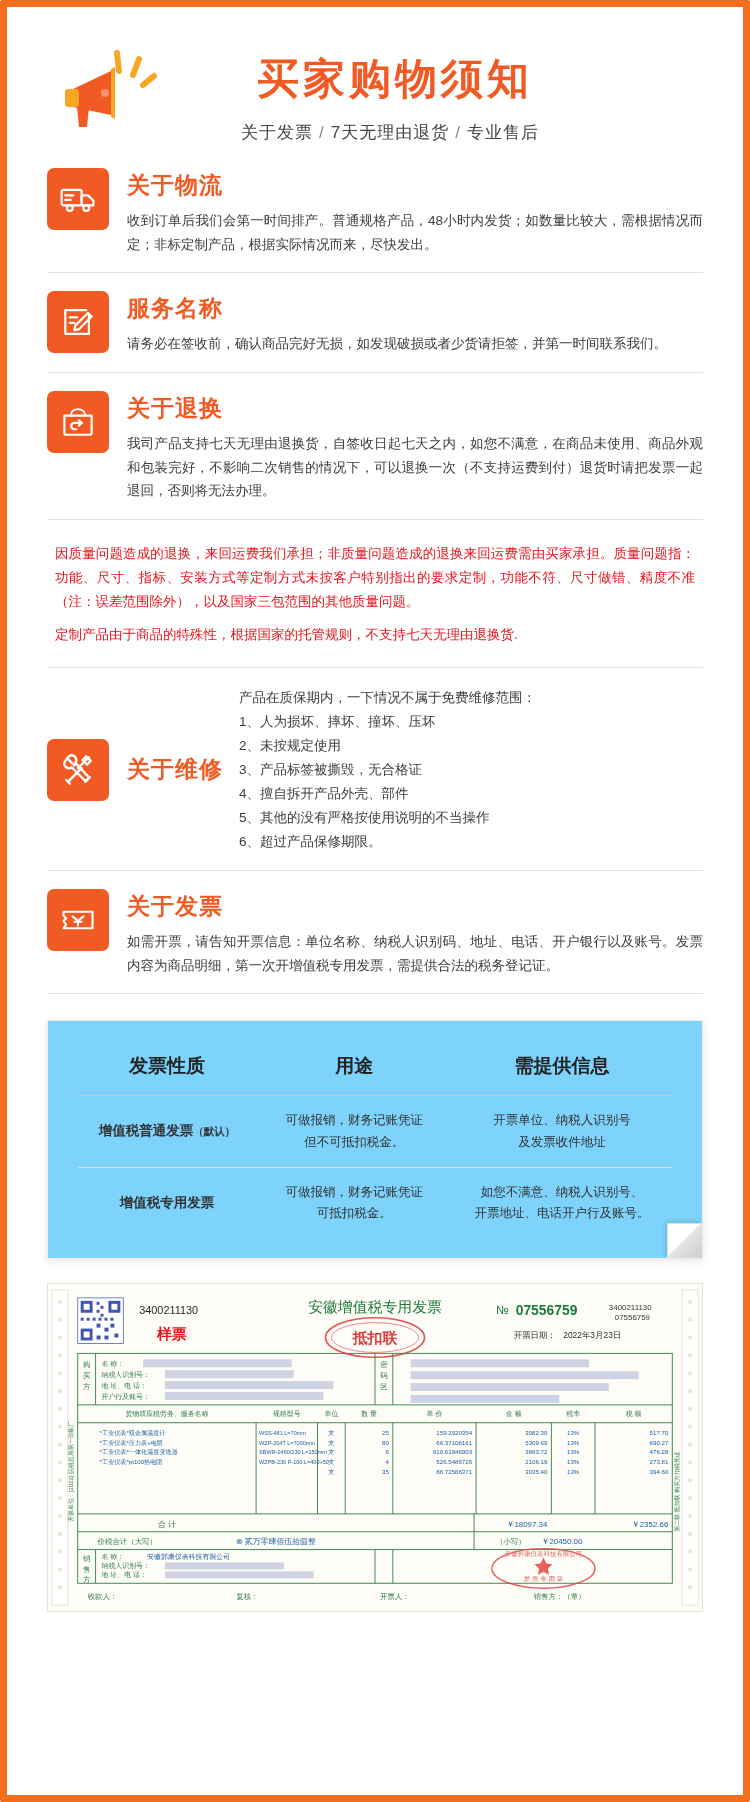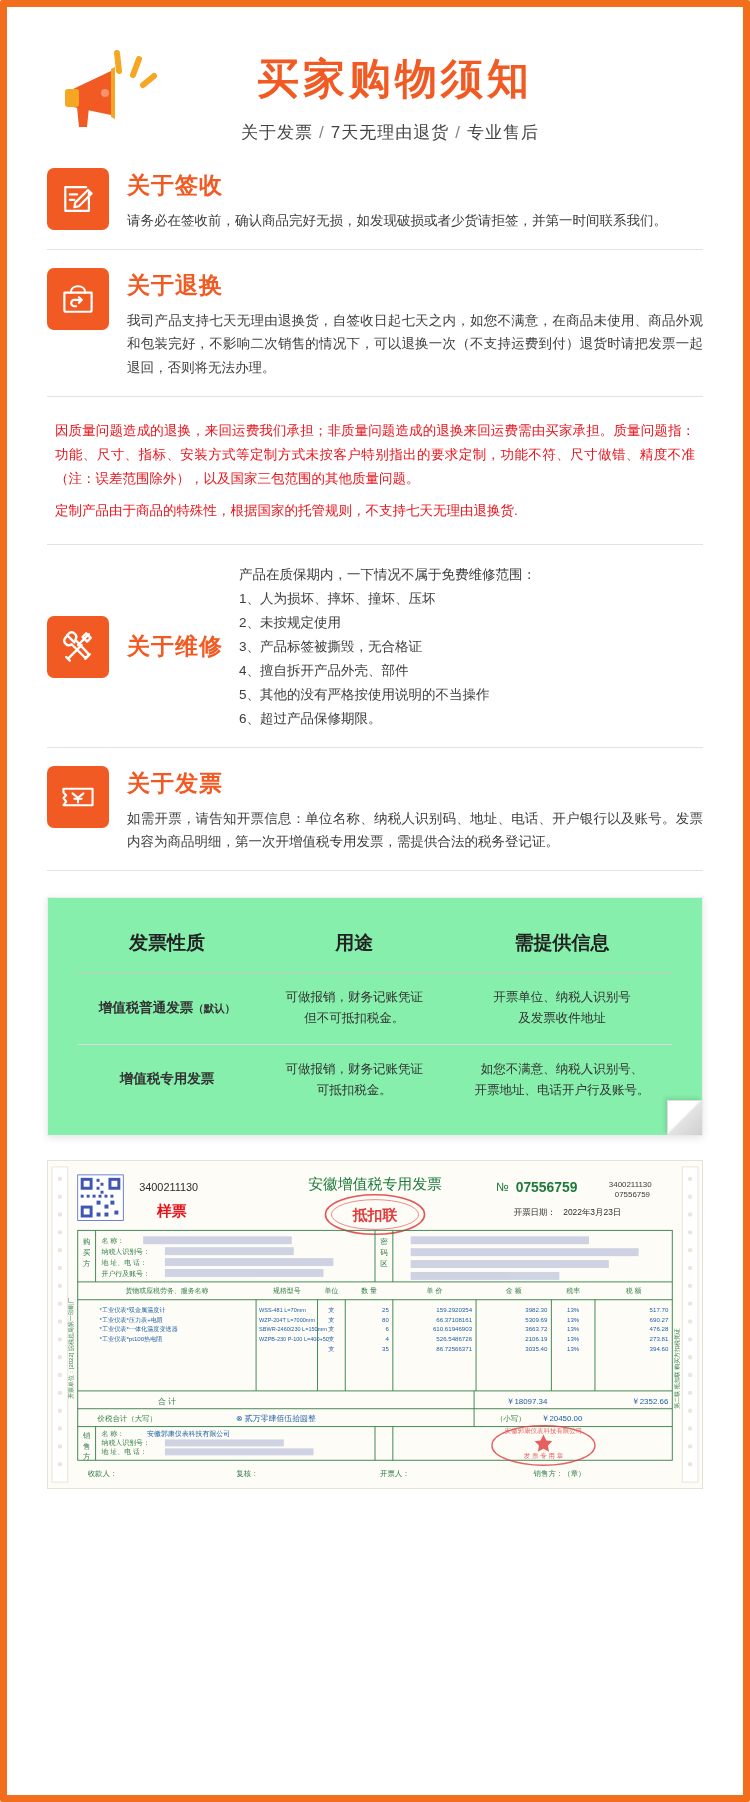--- a/index.html
+++ b/index.html
@@ -92,21 +92,21 @@
     padding: 14px 0 12px 0;
     text-align: justify;
   }
   .warn-block p { margin: 8px; }
   .warn-block p + p { margin-top: 6px; }
 
   
   .card-wrap { padding: 26px 0 10px 0; }
   .card {
     position: relative;
-    background: #86efac;
+    background: #7dd3fc;
     border: 1px solid #ededed;
     box-shadow: 0 2px 8px rgba(0,0,0,.10);
     padding: 26px 30px 20px 30px;
   }
   .card::after {
     content: "";
     position: absolute;
     right: 0; bottom: 0;
     width: 34px; height: 34px;
     background: linear-gradient(135deg, #ffffff 0%, #ffffff 45%, #e3e3e3 50%, #cfcfcf 100%);
@@ -184,32 +184,48 @@
             <circle cx="50" cy="48" r="4" fill="#fff" opacity=".35"></circle>
           </svg>
         </span>
         <div class="main-title">买家购物须知</div>
       </div>
       <div class="sub-title">
         <span>关于发票</span><span class="sep">/</span><span>7天无理由退货</span><span class="sep">/</span><span>专业售后</span>
       </div>
     </div>
 
+    <div class="section">
+      <div class="sec-icon">
+        <svg viewBox="0 0 44 44" width="40" height="40" fill="none" stroke="#ffffff" stroke-width="2.4" stroke-linejoin="round" stroke-linecap="round">
+          <rect x="4" y="12" width="22" height="17" rx="2"></rect>
+          <path d="M26 18 h7 l6 6 v5 h-13 z"></path>
+          <circle cx="13" cy="32" r="3.2"></circle>
+          <circle cx="31" cy="32" r="3.2"></circle>
+          <line x1="8" y1="18" x2="17" y2="18"></line>
+          <line x1="8" y1="23" x2="14" y2="23"></line>
+        </svg>
+      </div>
+      <div class="sec-body">
+        <div class="sec-title">关于物流</div>
+        <div class="sec-text">收到订单后我们会第一时间排产。普通规格产品，48小时内发货；如数量比较大，需根据情况而定；非标定制产品，根据实际情况而来，尽快发出。</div>
+      </div>
+    </div>
 
     <div class="section">
       <div class="sec-icon">
         <svg viewBox="0 0 44 44" width="40" height="40" fill="none" stroke="#ffffff" stroke-width="2.4" stroke-linejoin="round" stroke-linecap="round">
           <path d="M31 9 H8 v26 h26 V15"></path>
           <path d="M19 26 l14-14 4 4 -14 14 -5 1 z" fill="none"></path>
           <line x1="13" y1="17" x2="21" y2="17"></line>
           <line x1="13" y1="23" x2="18" y2="23"></line>
         </svg>
       </div>
       <div class="sec-body">
-        <div class="sec-title">关于签收</div>
+        <div class="sec-title">服务名称</div>
         <div class="sec-text">请务必在签收前，确认商品完好无损，如发现破损或者少货请拒签，并第一时间联系我们。</div>
       </div>
     </div>
 
     <div class="section">
       <div class="sec-icon">
         <svg viewBox="0 0 44 44" width="40" height="40" fill="none" stroke="#ffffff" stroke-width="2.4" stroke-linejoin="round" stroke-linecap="round">
           <path d="M7 15 h30 v19 a2 2 0 0 1 -2 2 H9 a2 2 0 0 1 -2 -2 z"></path>
           <path d="M14 15 c0-5 4-7 8-7 s8 2 8 7"></path>
           <path d="M26 23 H18 a3.5 3.5 0 0 0 0 7 h2"></path>

